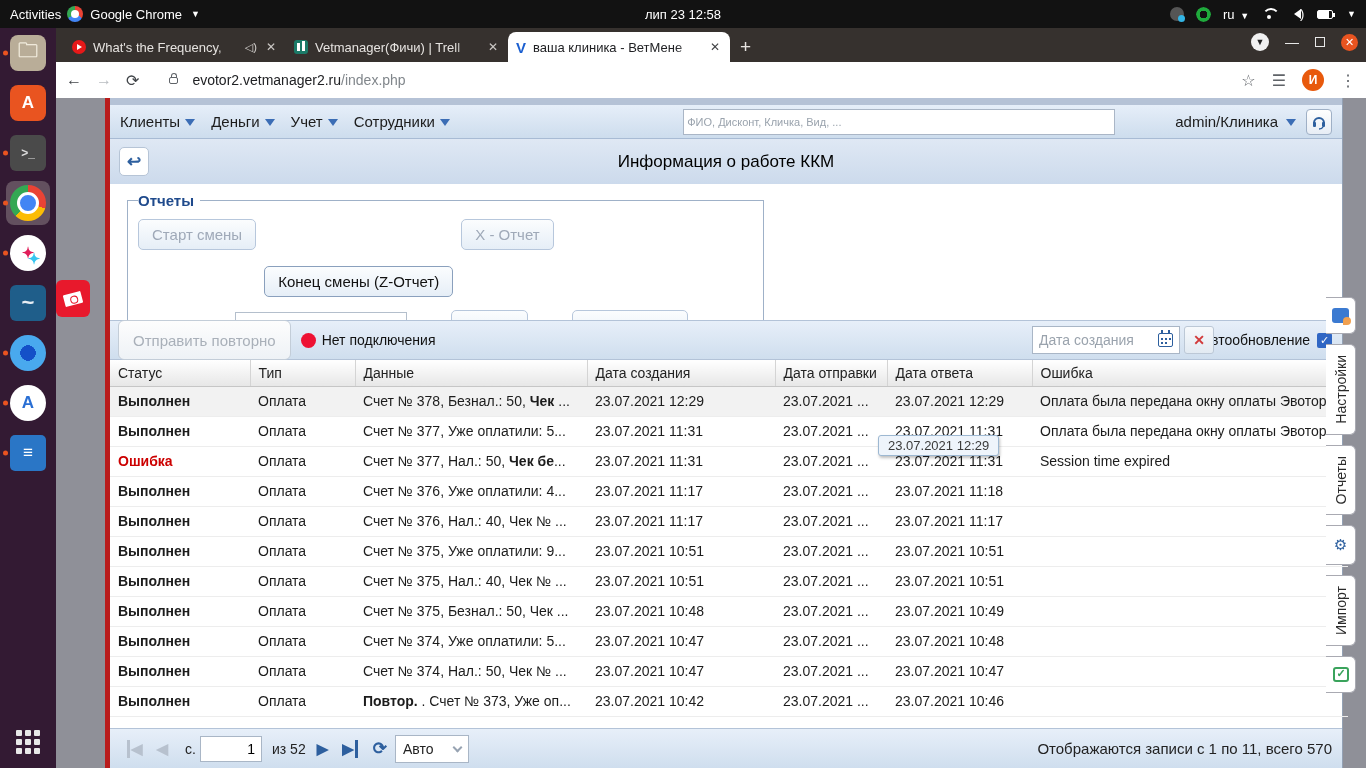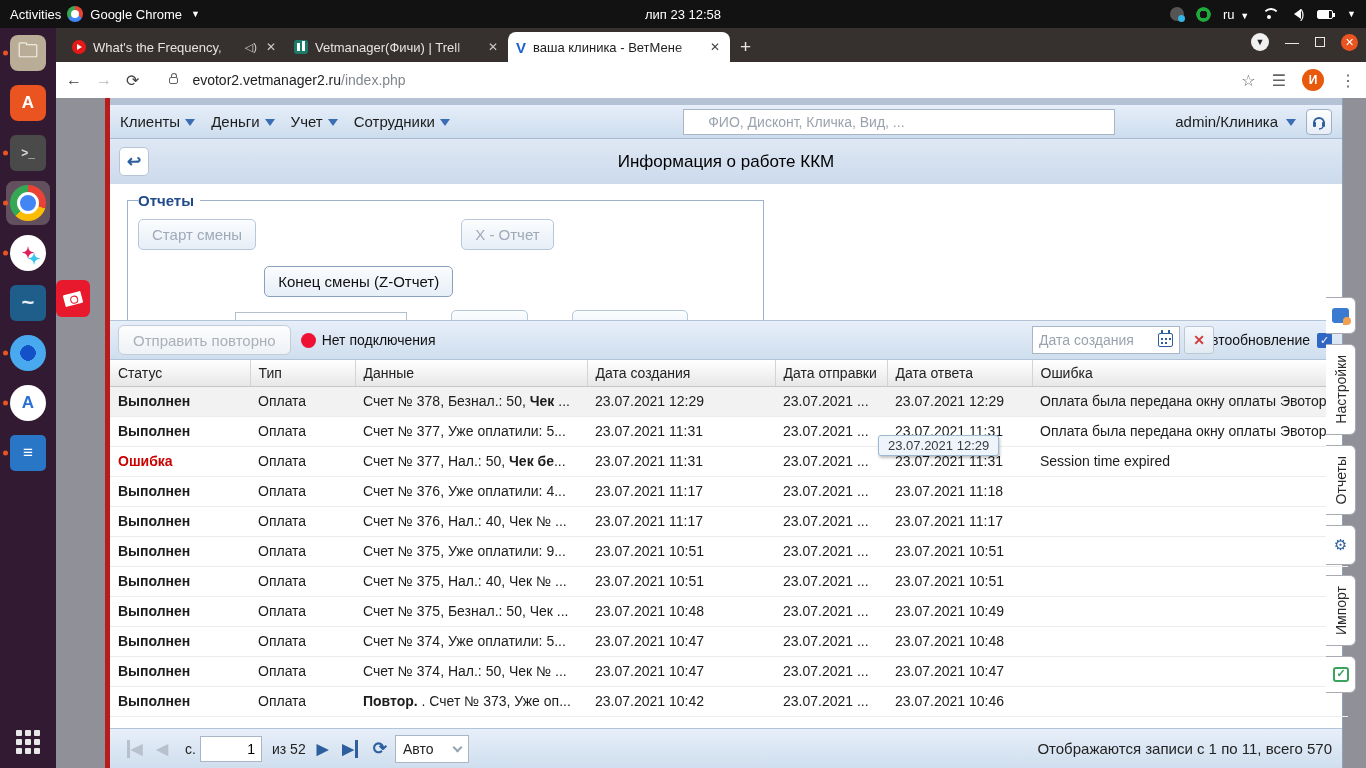--- a/index.html
+++ b/index.html
@@ -100,21 +100,21 @@
   
   .content { position:absolute; left:0; top:70px; width:1310px; height:670px; background:#8f9098; overflow:hidden; }
   .panel { position:absolute; left:49px; top:0; width:1238px; height:670px; background:#fff;
     border-left:5px solid #b91c1c; border-right:1px solid #93a1b4; }
   .panel-topstrip { height:7px; background:#b5c2d6; }
 
   .appnav { height:34px; background:linear-gradient(#e6eef9,#cddded); border-bottom:1px solid #a8bbd4;
     display:flex; align-items:center; padding:0 10px; font-size:15px; color:#1c1c1c; }
   .appnav .menu-item { display:flex; align-items:center; gap:5px; margin-right:16px; }
   .tri { width:0; height:0; border:5px solid transparent; border-top:7px solid #3b6db5; margin-top:6px; }
-  .appnav input { width:432px; height:26px; border:1px solid #aab6c6; font-size:14px; padding:0 24px;
+  .appnav input { width:432px; height:26px; border:1px solid #aab6c6; font-size:11px; padding:0 3px;
     color:#0369a1; margin-left:auto; }
   .appnav input::placeholder { color:#9aa3ad; }
   .appnav .user { margin-left:60px; display:flex; align-items:center; gap:8px; }
   .headset-btn { width:26px; height:26px; background:linear-gradient(#fefefe,#e7edf5); border:1px solid #9fb0c6;
     border-radius:4px; display:flex; align-items:center; justify-content:center; margin-left:10px; }
 
   .titlebar { height:45px; background:linear-gradient(#dfe8f4,#ccdaec); position:relative;
     display:flex; align-items:center; justify-content:center; }
   .back-btn { position:absolute; left:9px; top:8px; width:30px; height:29px; background:#fff;
     border:1px solid #b6c4d6; border-radius:5px; color:#2d5f9e; font-size:17px; font-weight:bold;
@@ -131,21 +131,21 @@
   .btn-row { display:flex; gap:8px; }
   .type-row { display:flex; align-items:flex-end; margin-top:13px; gap:8px; }
   .type-label { color:#8a929c; font-size:15px; }
   .select { width:172px; height:29px; border:1px solid #b4bfcc; background:#fff; position:relative; }
   .select .chev { position:absolute; right:7px; top:8px; width:8px; height:8px; border:2px solid #97a3b2;
     border-top:none; border-left:none; transform:rotate(45deg); }
   .gap28 { width:28px; }
 
   .grid-toolbar { height:40px; background:linear-gradient(#e7eff9,#cfdeee); border-top:1px solid #b3c3d8;
     border-bottom:1px solid #b3c3d8; display:flex; align-items:center; padding:0 8px; position:relative; }
-  .resend { height:30px; padding:0 14px; background:linear-gradient(#fdfdfd,#eef2f6); border:1px solid #c3cdd8;
+  .resend { height:40px; padding:0 14px; background:linear-gradient(#fdfdfd,#eef2f6); border:1px solid #c3cdd8;
     border-radius:6px; color:#a9b0b9; font-size:15px; display:flex; align-items:center; }
   .conn { display:flex; align-items:center; gap:6px; margin-left:10px; font-size:14px; color:#111; }
   .red-dot { width:15px; height:15px; border-radius:50%; background:#ee1133; }
   .grid-title { position:absolute; left:0; right:0; text-align:center; font-size:16px; font-weight:bold; pointer-events:none; }
   .date-group { margin-left:auto; display:flex; align-items:center; z-index:2; margin-right:120px; }
   .date-input { width:148px; height:28px; border:1px solid #a9b6c6; background:#fff; display:flex;
     align-items:center; padding:0 6px; font-size:14px; color:#9aa3ad; justify-content:space-between; }
   .cal-ic { width:15px; height:14px; border:1.5px solid #2d5f9e; border-radius:2px; position:relative; }
   .cal-ic::before { content:""; position:absolute; left:2px; top:-4px; width:2px; height:3px; background:#2d5f9e;
     box-shadow:7px 0 0 #2d5f9e; }

